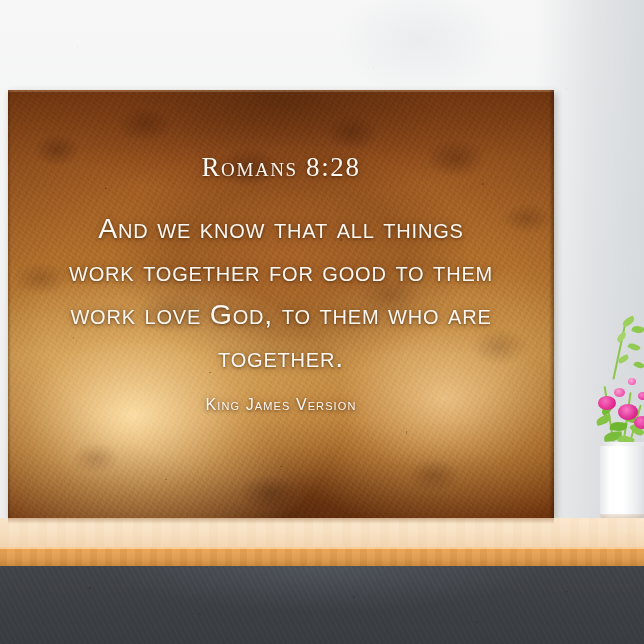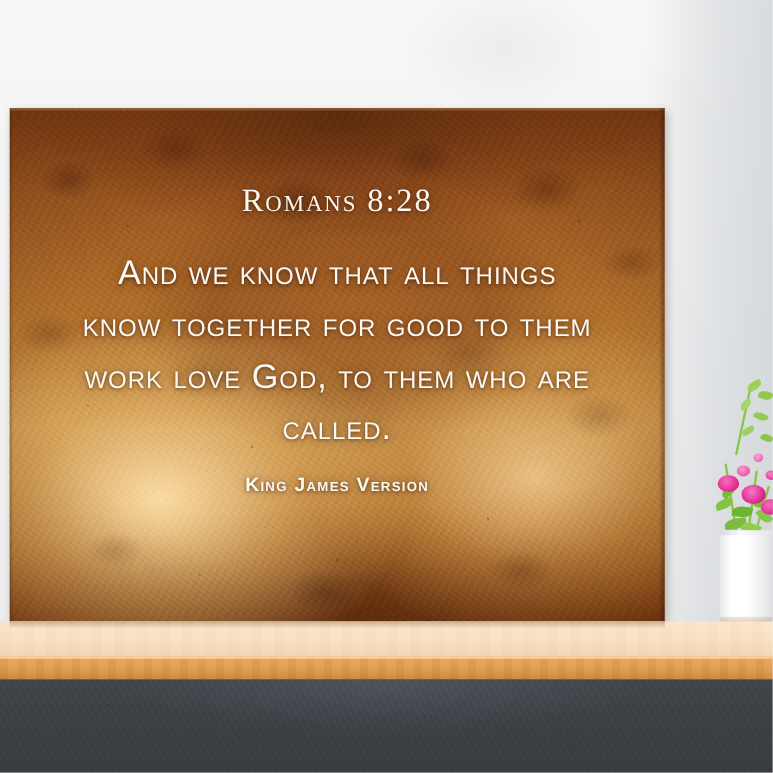--- a/index.html
+++ b/index.html
@@ -120,21 +120,21 @@
     font-variant:small-caps;
     letter-spacing:.8px;
     font-weight:400;
   }
   .verse .ln{display:block;white-space:nowrap;}
   .attr{
     margin-top:17px;
     font-size:16px;
     font-variant:small-caps;
     letter-spacing:1.1px;
-    font-weight:700;
+    font-weight:400;
     white-space:nowrap;
   }
 
   
   .shelf-top{
     position:absolute;left:0;top:518px;width:644px;height:29px;
     background:linear-gradient(180deg,#fbe7cd 0%, #f8e2c4 45%, #f2d6b2 100%);
   }
   .shelf-top-sheen{
     position:absolute;inset:0;opacity:.45;
@@ -222,23 +222,23 @@
     <div class="art-bg"></div>
     <div class="art-mottle"></div>
     <div class="art-grain"></div>
     <div class="art-specks"></div>
     <div class="art-vignette"></div>
 
     <div class="art-text">
       <div class="ref">Romans 8:28</div>
       <div class="verse">
         <span class="ln">And we know that all things</span>
-        <span class="ln">know together for good to them</span>
+        <span class="ln">work together for good to them</span>
         <span class="ln">work love God, to them who are</span>
-        <span class="ln">called.</span>
+        <span class="ln">together.</span>
       </div>
       <div class="attr">King James Version</div>
     </div>
   </div>
   <div class="art-top-hl"></div>
   <div class="art-left-sh"></div>
   <div class="art-right-sh"></div>
 
   <div class="plant">
     <div class="foliage">

